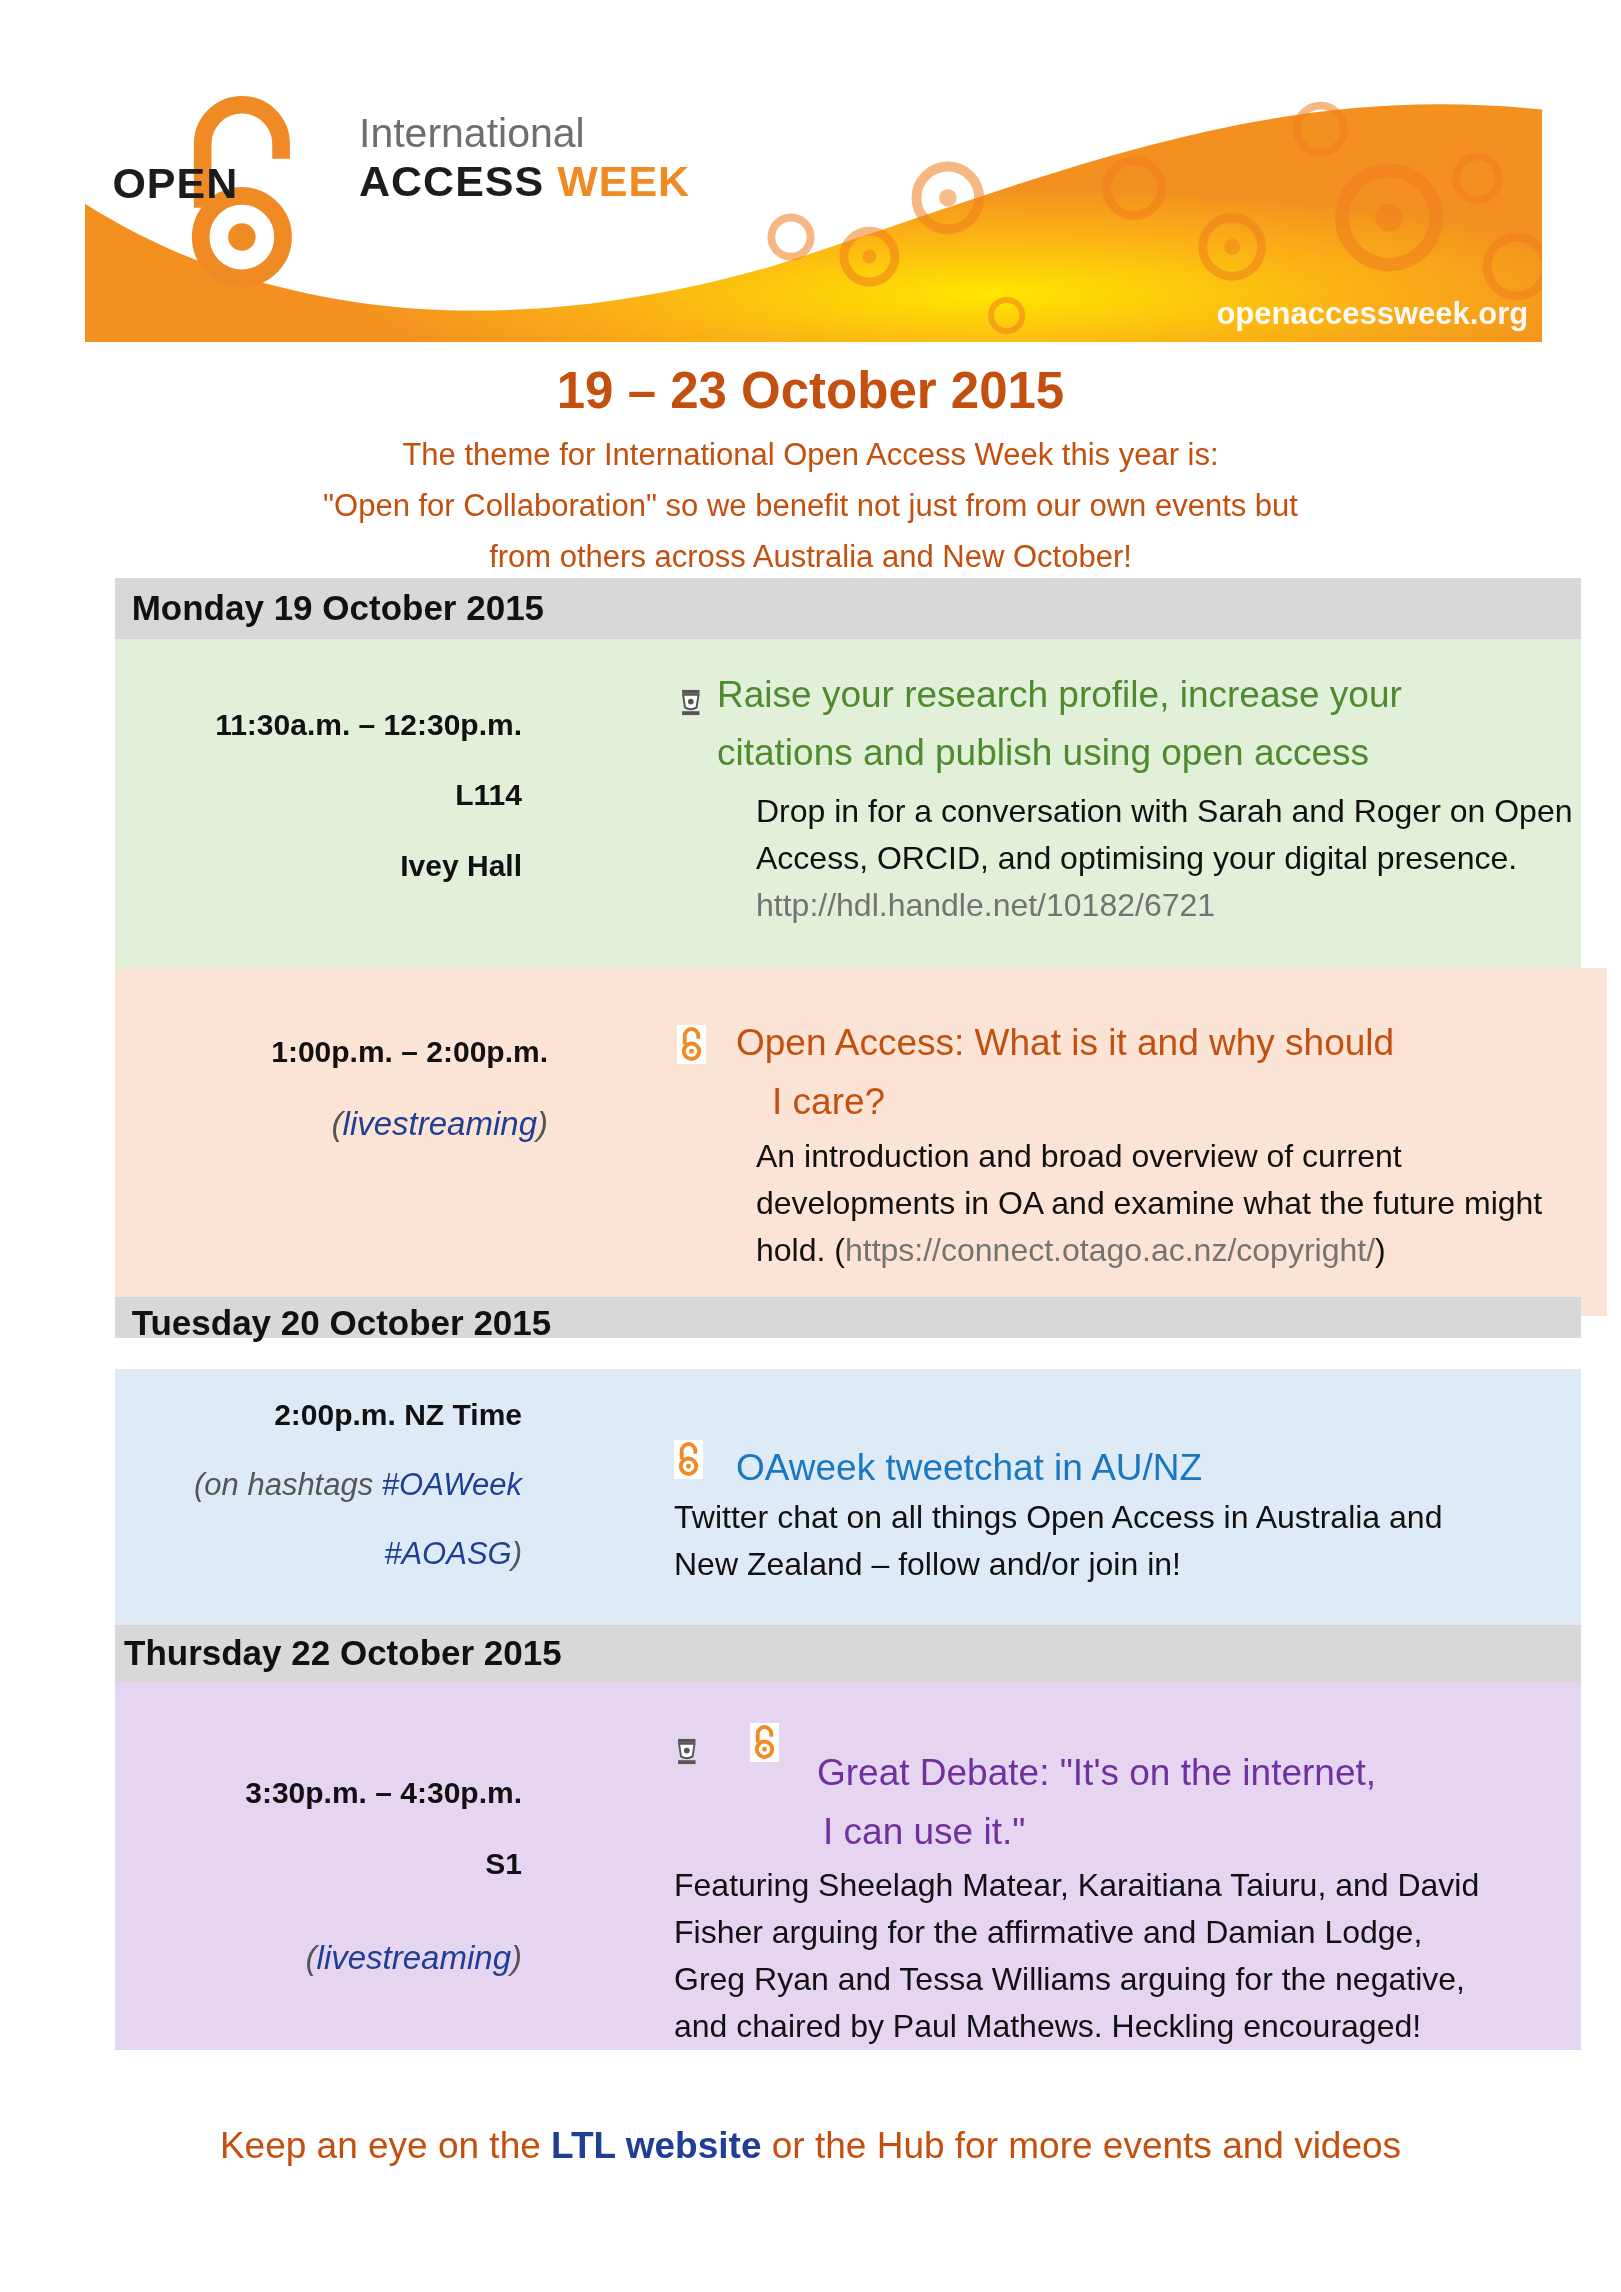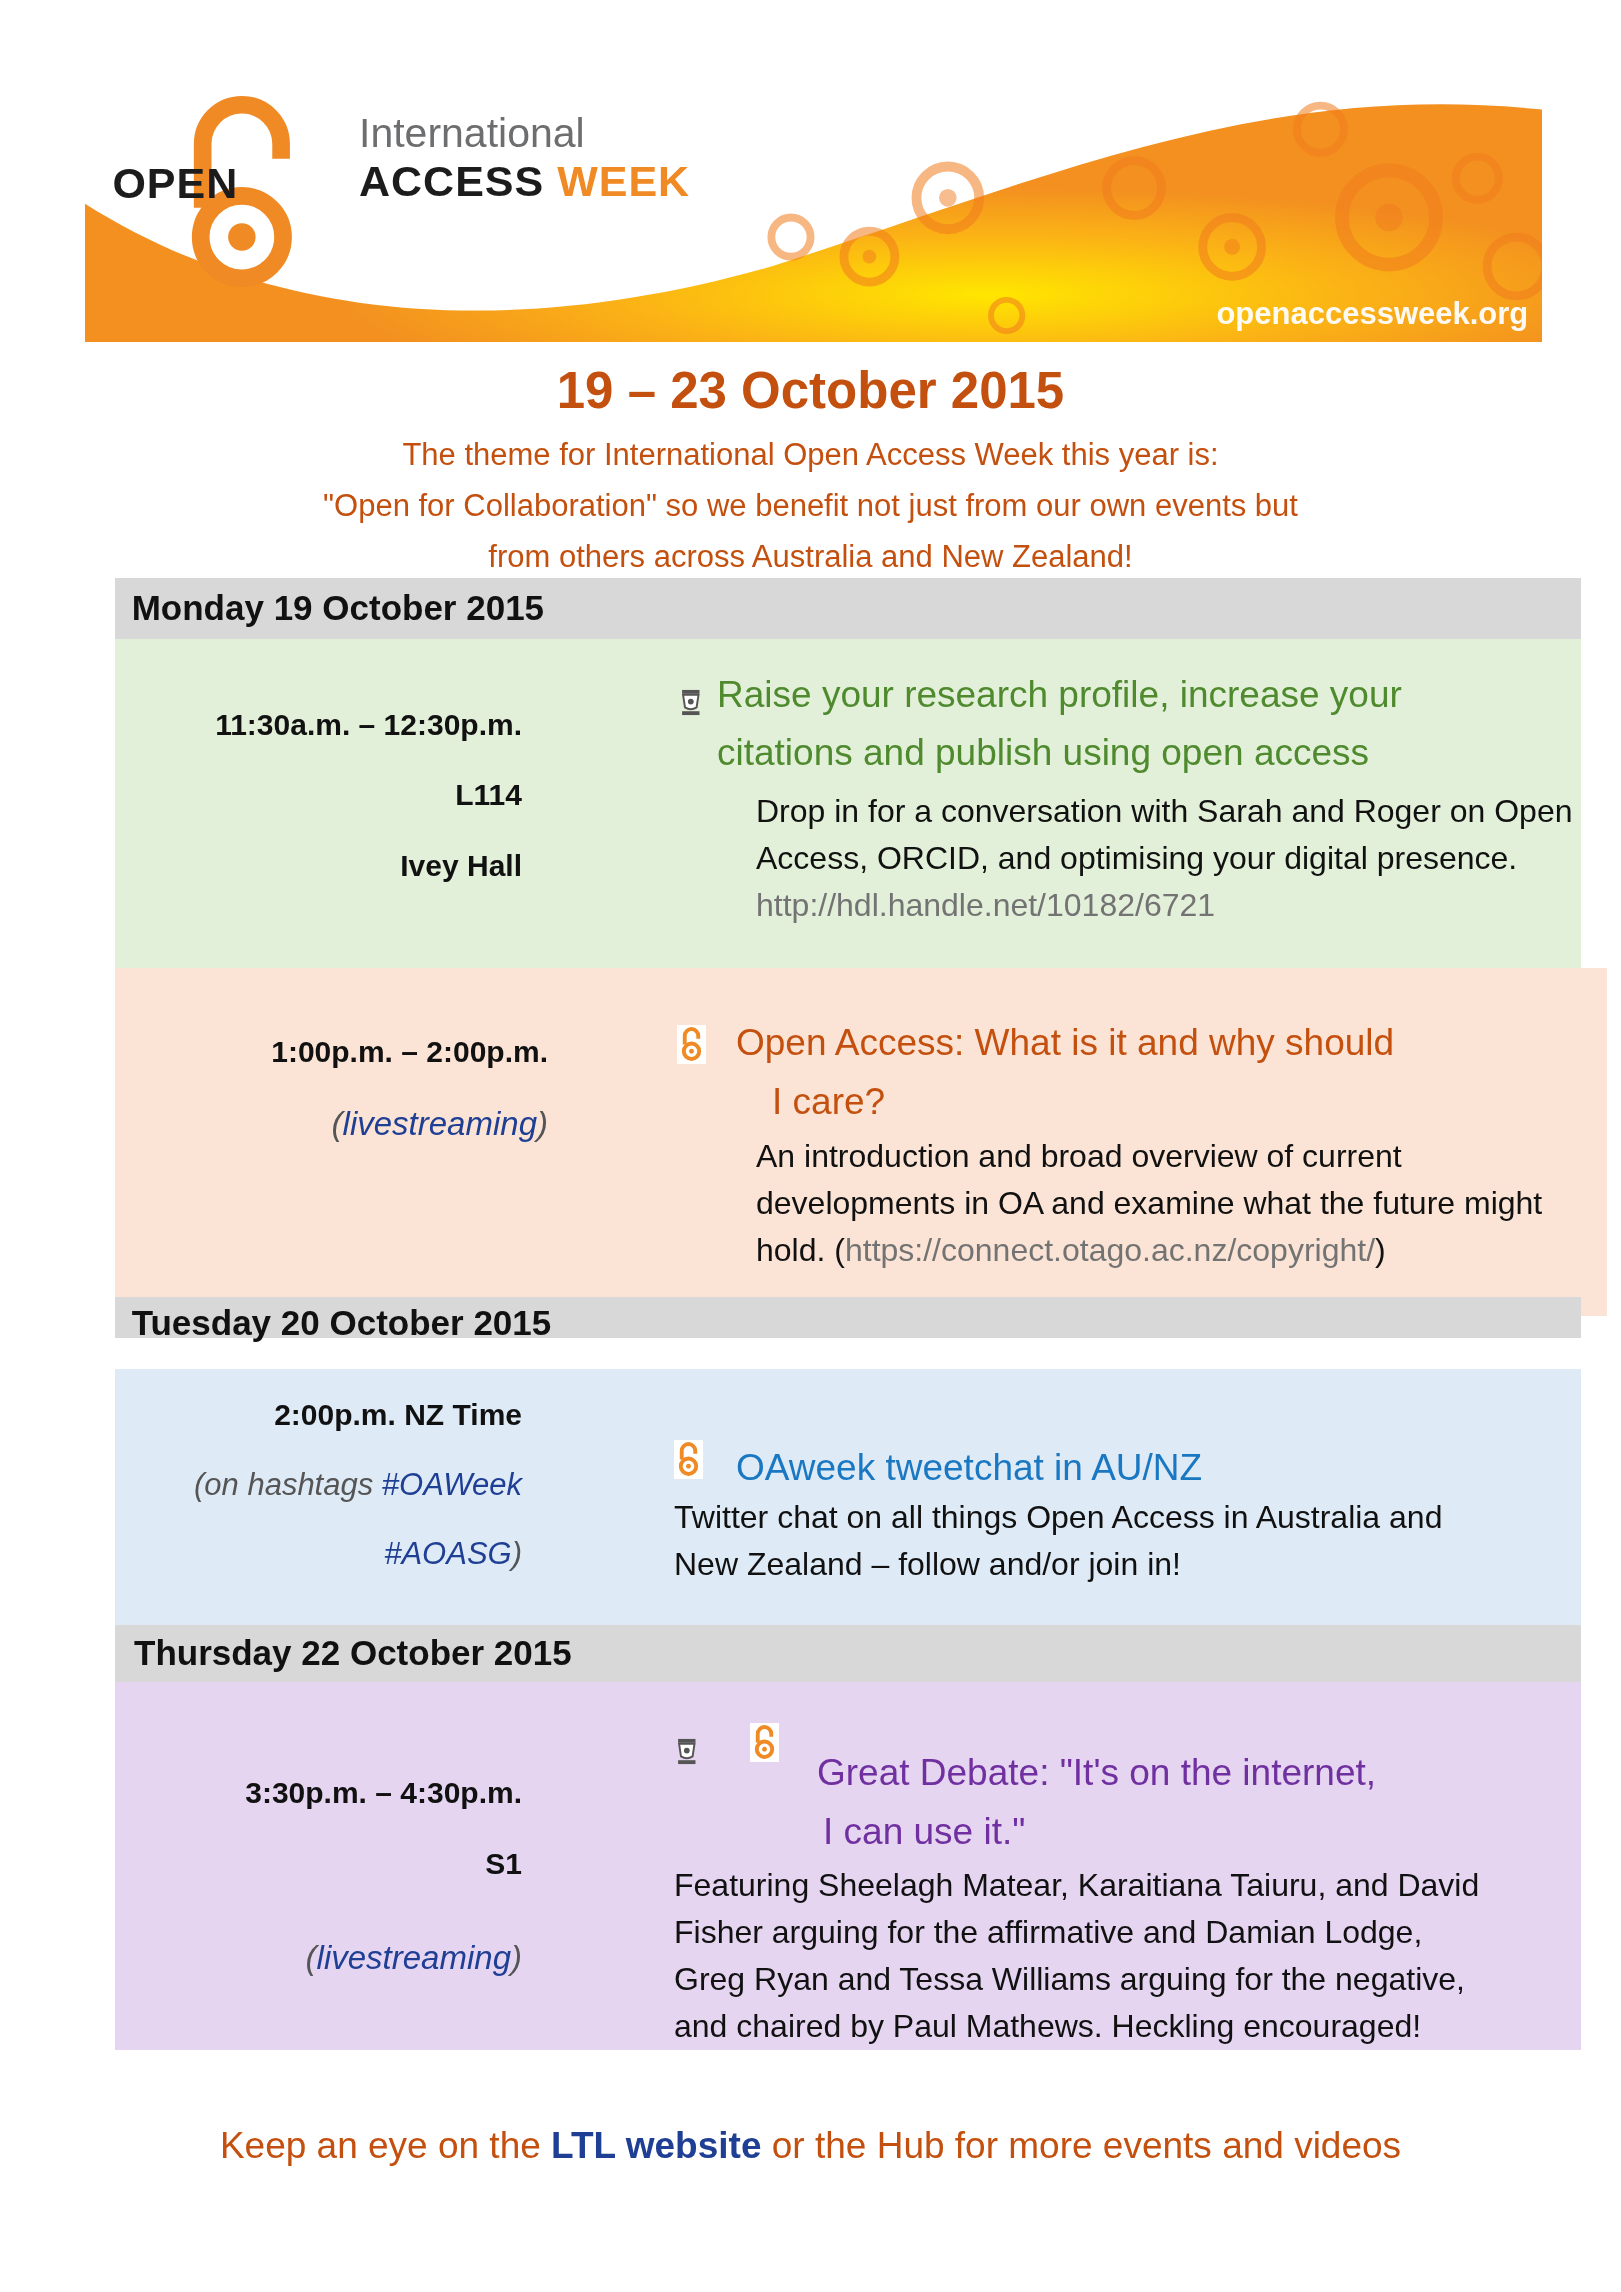--- a/index.html
+++ b/index.html
@@ -84,21 +84,21 @@
   </svg>
   <span class="logo-open">OPEN</span>
   <span class="logo-intl">International</span>
   <span class="logo-access"><span>ACCESS</span> <span class="logo-week">WEEK</span></span>
   <span class="banner-url">openaccessweek.org</span>
 </div>
 
 <div class="title">19 – 23 October 2015</div>
 <div class="theme" style="top:437px">The theme for International Open Access Week this year is:</div>
 <div class="theme" style="top:488px">"Open for Collaboration" so we benefit not just from our own events but</div>
-<div class="theme" style="top:539px">from others across Australia and New Zealand!</div>
+<div class="theme" style="top:539px">from others across Australia and New October!</div>
 
 <div class="band dayhead" style="top:578px;height:61px">
   <span style="top:9.8px">Monday 19 October 2015</span>
 </div>
 
 <div class="band green" style="top:639px;height:394px">
   <div class="timecol" style="top:69px">11:30a.m. – 12:30p.m.</div>
   <div class="timecol" style="top:139px">L114</div>
   <div class="timecol" style="top:210px">Ivey Hall</div>
 
@@ -152,21 +152,21 @@
     <circle cx="15" cy="27" r="2.5" fill="#f08a24"></circle>
   </svg>
   <div class="ev-title" style="left:621px;top:69px;color:#1a78c2">OAweek tweetchat in AU/NZ</div>
   <div class="ev-body" style="left:559px;top:125px">
     <div>Twitter chat on all things Open Access in Australia and</div>
     <div>New Zealand – follow and/or join in!</div>
   </div>
 </div>
 
 <div class="band dayhead" style="top:1625px;height:57px">
-  <span style="top:7.8px;left:19px">Thursday 22 October 2015</span>
+  <span style="top:7.8px;left:9px">Thursday 22 October 2015</span>
 </div>
 
 <div class="band lav" style="top:1682px;height:368px">
   <div class="timecol" style="top:94px">3:30p.m. – 4:30p.m.</div>
   <div class="timecol" style="top:165px">S1</div>
   <div class="timecol" style="top:257px;font-size:33px"><span class="paren">(</span><span class="italic-link">livestreaming</span><span class="paren">)</span></div>
 
   <svg class="crest" style="left:561px;top:55px" viewBox="0 0 22 30">
     <path d="M2,2 H20 V6 H2 Z" fill="#555"></path>
     <path d="M3,7 H19 L17,20 Q11,24 5,20 Z" fill="#fff" stroke="#555" stroke-width="2"></path>

